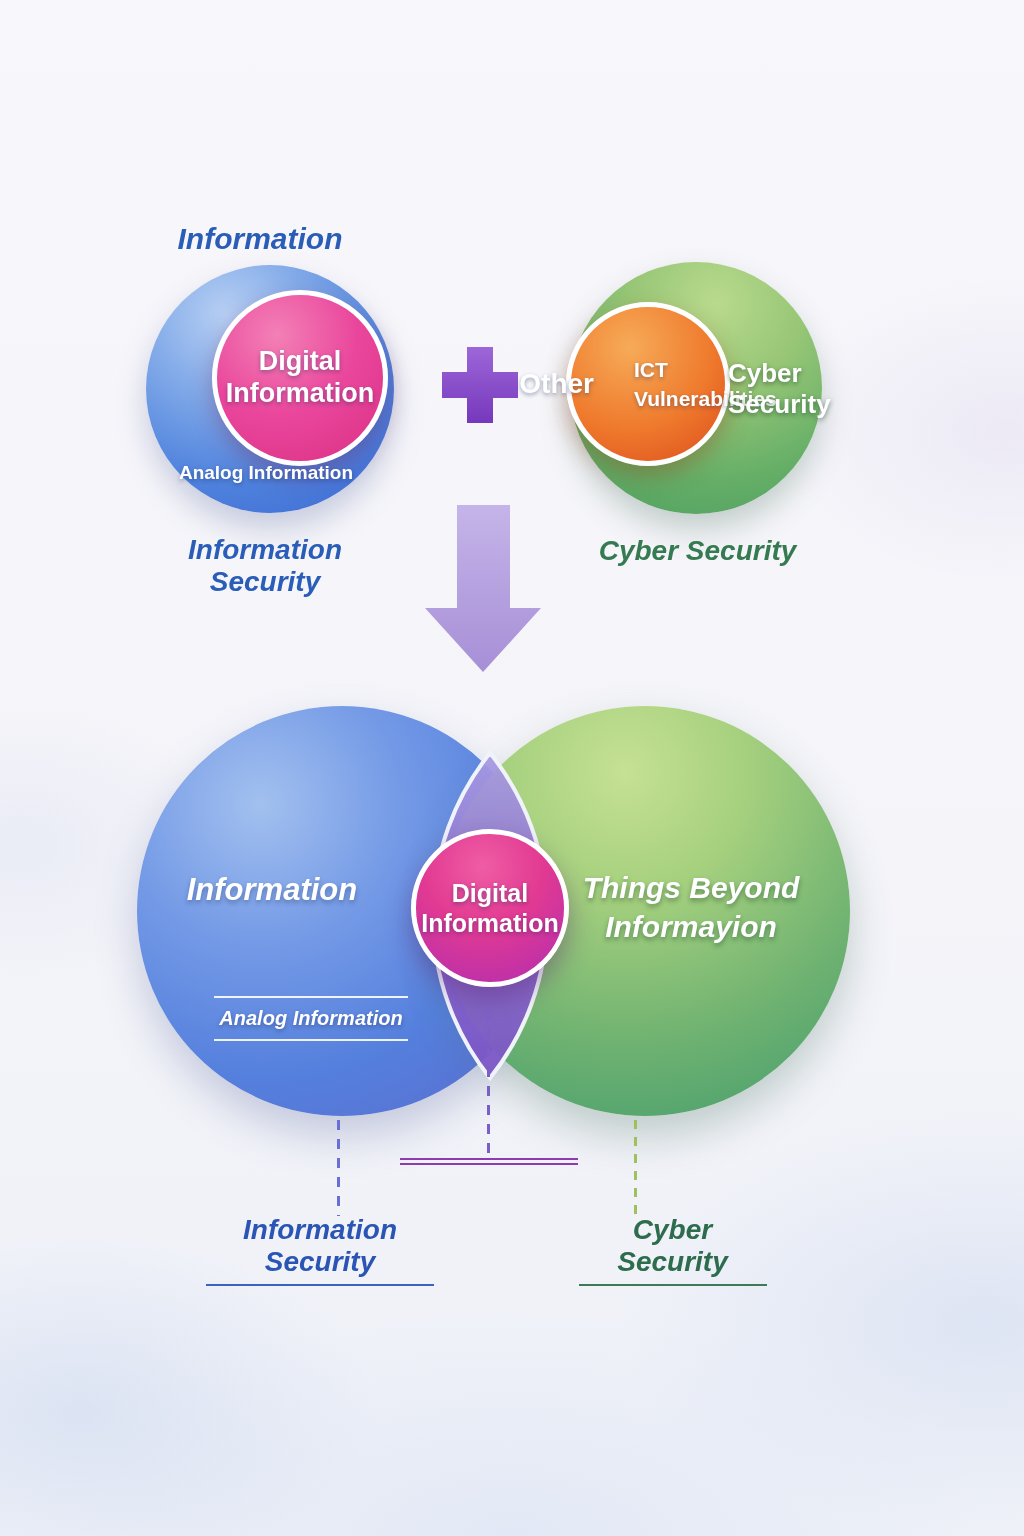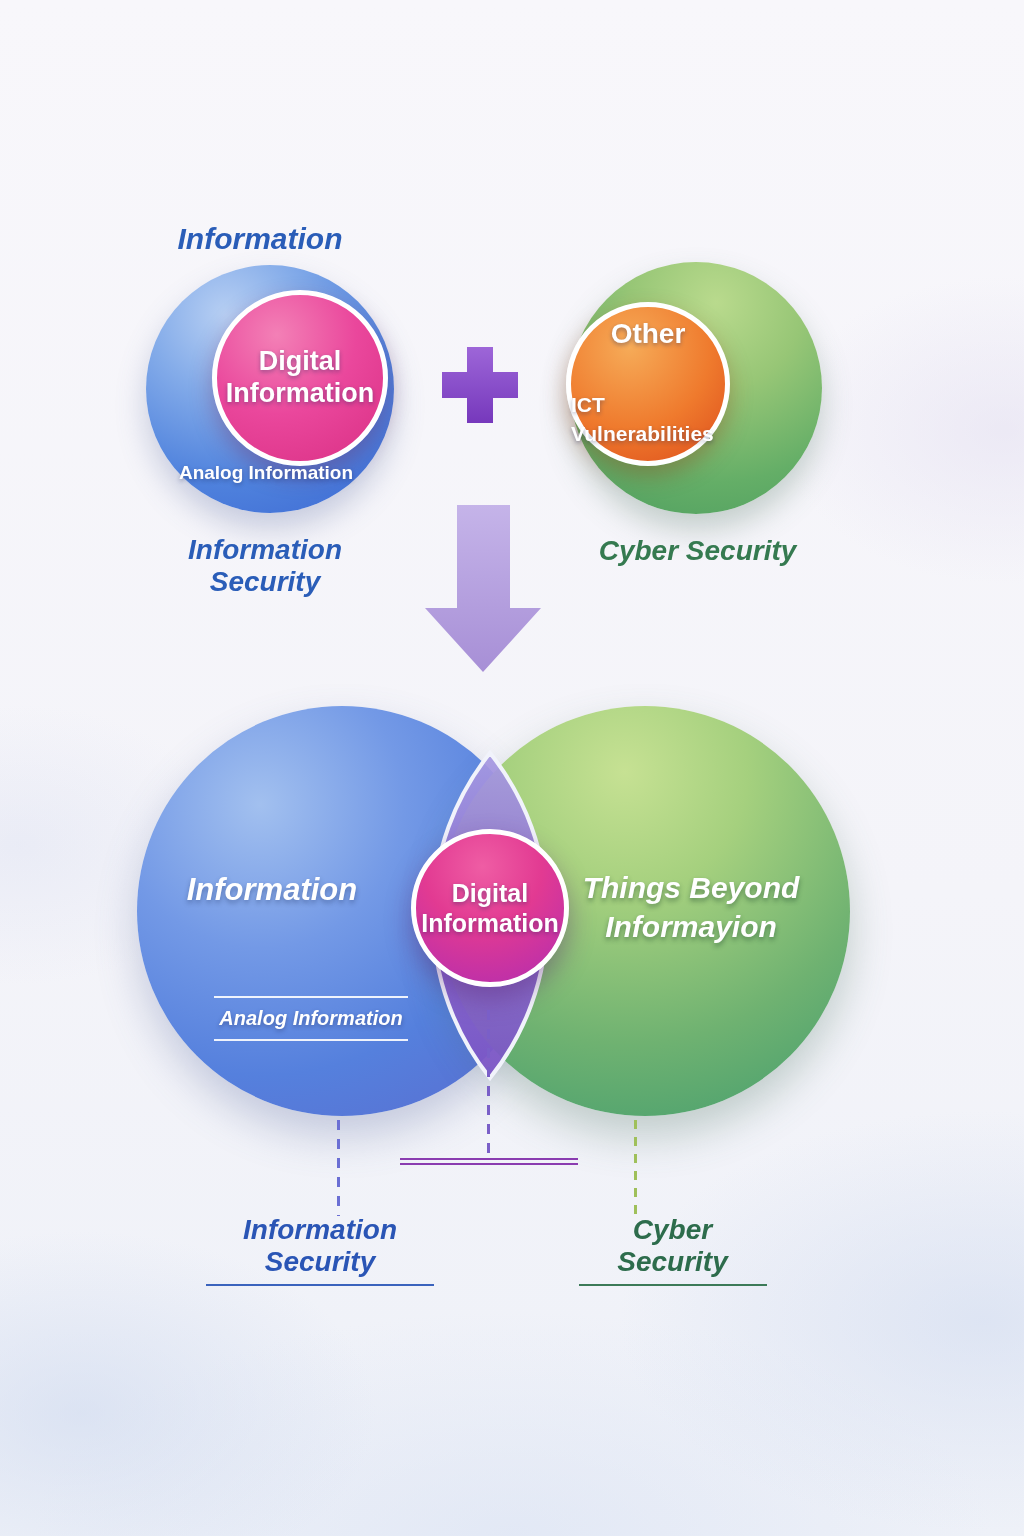--- a/index.html
+++ b/index.html
@@ -49,21 +49,21 @@
   .green-sm{
     left:570px;top:262px;width:252px;height:252px;
     background:radial-gradient(circle at 58% 16%, #b9da8d 0%, #97c676 34%, #64ae67 70%, #4c9c5f 100%);
     box-shadow:0 16px 30px rgba(80,115,95,.30);
   }
   .orange-sm{
     left:566px;top:302px;width:164px;height:164px;box-sizing:border-box;
     border:5px solid #fff;border-radius:50%;
     background:radial-gradient(circle at 38% 26%, #f6ab58 0%, #ef7a2d 55%, #dc4c1b 100%);
     box-shadow:0 10px 22px rgba(150,60,20,.35);
-    display:flex;flex-direction:column;align-items:center;justify-content:center;gap:40px;
+    display:flex;align-items:center;justify-content:center;gap:40px;
   }
   .other-line1{font-size:28px;line-height:1.1;}
   .other-line2{font-size:21px;line-height:1.4;}
   .cyber-sm-text{left:728px;top:358px;width:120px;font-size:26px;line-height:1.18;
     text-shadow:0 2px 5px rgba(20,60,35,.55);}
 
   .arrow-svg{left:420px;top:500px;}
 
   
   .blue-lg{
@@ -142,20 +142,24 @@
     <path d="M25,0 h26 v25 h25 v26 h-25 v25 h-26 v-25 h-25 v-26 h25 Z" fill="url(#plusGrad)"></path>
   </svg>
 
   <div class="circle green-sm"></div>
 
   <div class="circle orange-sm">
     <div class="white-txt other-line1">Other</div>
     <div class="white-txt other-line2">ICT Vulnerabilities</div>
   </div>
 
+  <div class="abs white-txt cyber-sm-text line-block">
+    <span>Cyber</span>
+    <span>Security</span>
+  </div>
 
   <div class="abs center lbl-green cybersec-top-label">Cyber Security</div>
 
   <svg class="abs arrow-svg" width="126" height="176" viewBox="0 0 126 176">
     <defs>
       <linearGradient id="arrowGrad" x1="0" y1="0" x2="0" y2="1">
         <stop offset="0" stop-color="#c5b4e9"></stop>
           <stop offset="1" stop-color="#a78fd6"></stop>
       </linearGradient>
     </defs>

